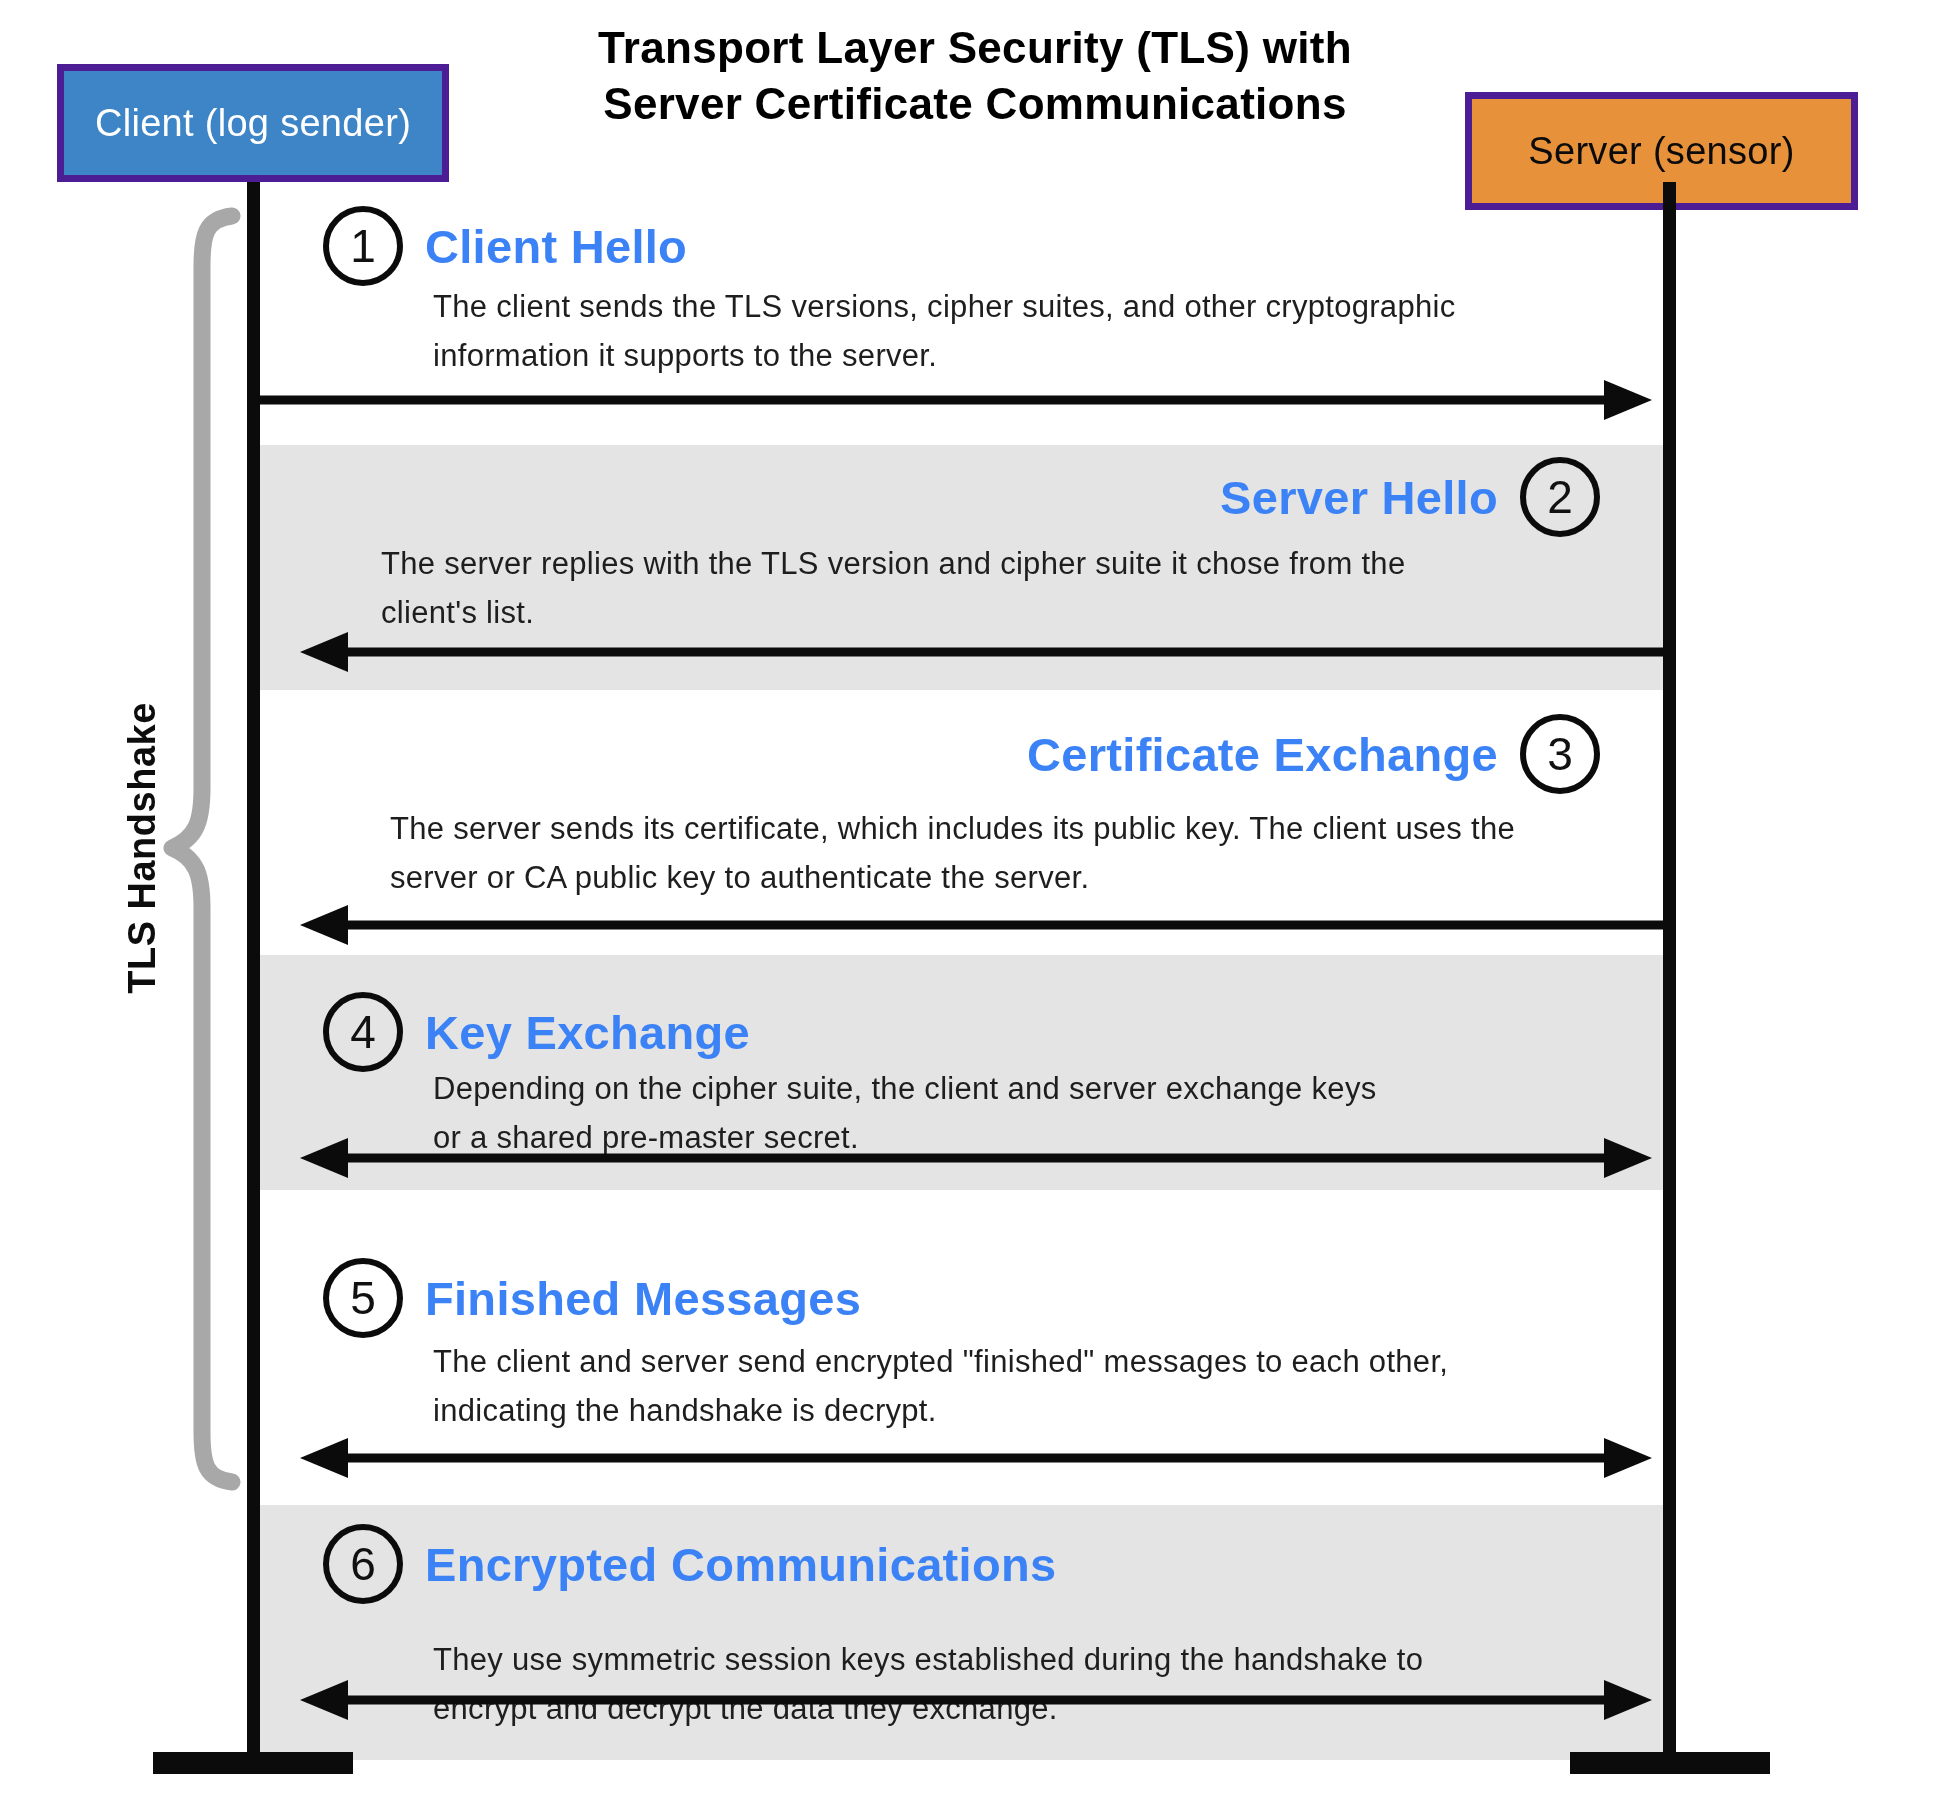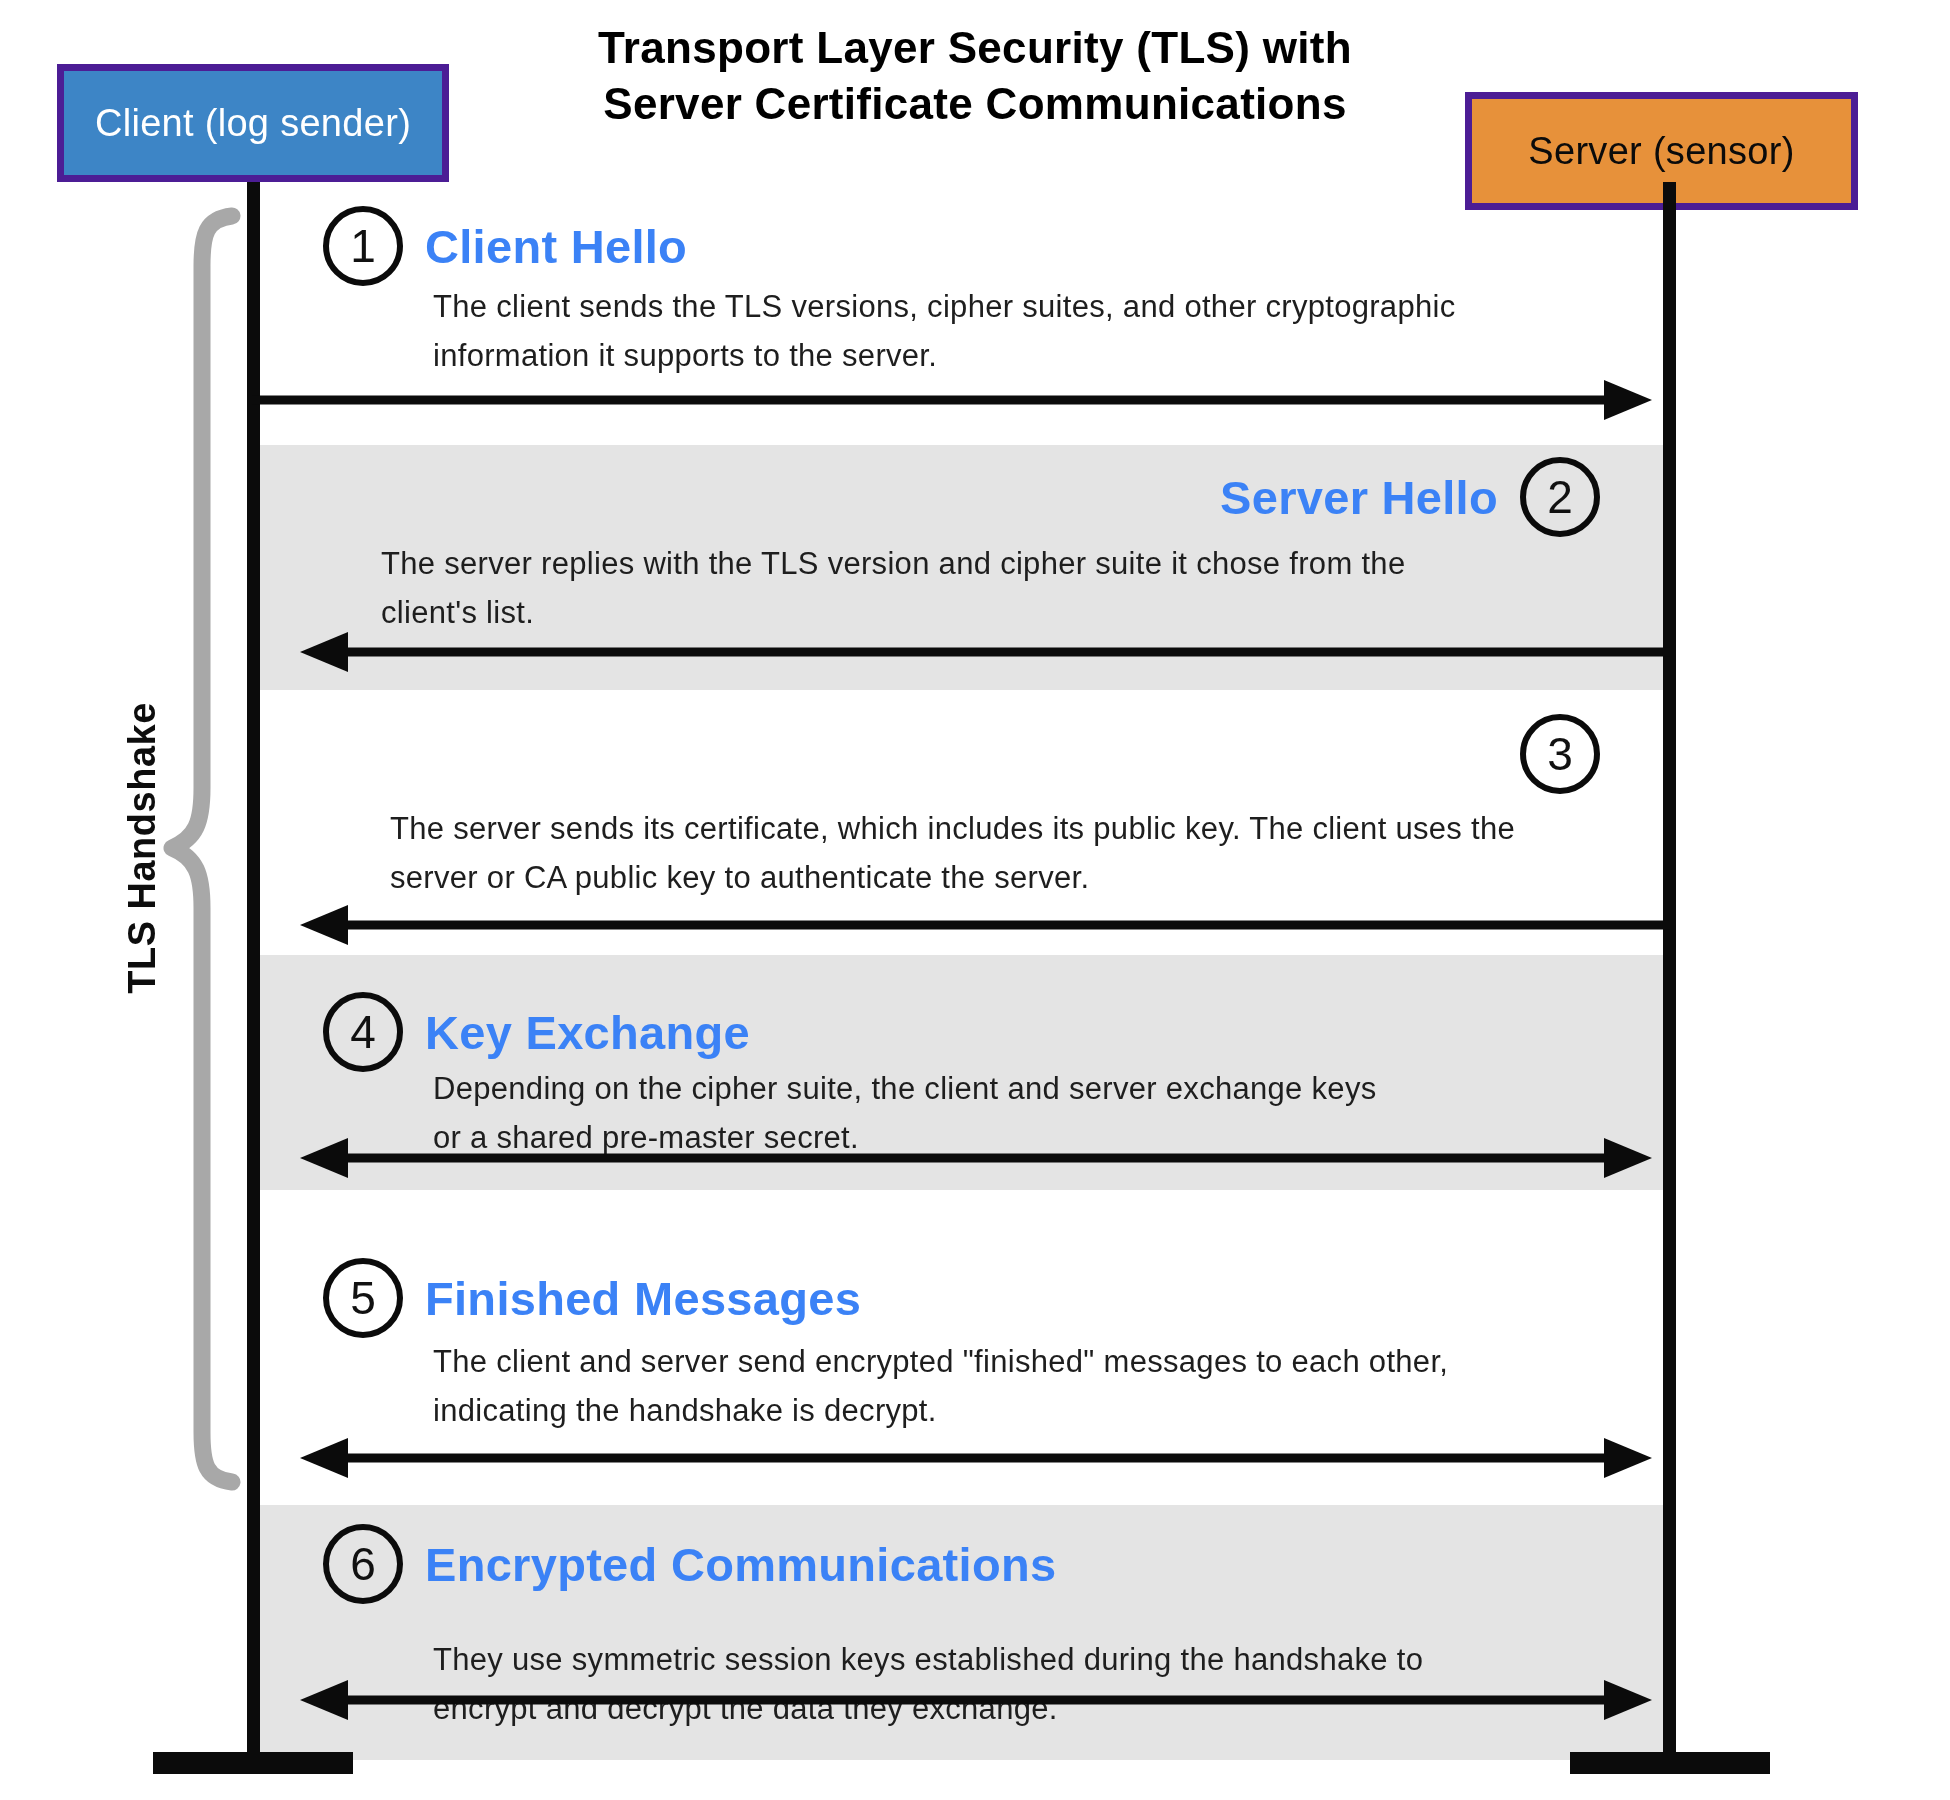--- a/index.html
+++ b/index.html
@@ -92,20 +92,21 @@
     <div class="step-desc" style="top: 540px; left: 381px; width: 1060px;">The server replies with the TLS version and cipher suite it chose from the client's list.</div>
     <svg class="arrow" width="1950" height="44" style="top: 630px;">
           <line x1="344" x2="1670" y1="22" y2="22" stroke="#0b0b0b" stroke-width="9"></line>
           <polygon points="300,22 348,2 348,42" fill="#0b0b0b"></polygon>
         </svg>
   </div>
 
   <div>
     <div class="step-head right" style="top: 712px;">
       <div class="badge">3</div>
+      <div class="step-title">Certificate Exchange</div>
     </div>
     <div class="step-desc" style="top: 805px; left: 390px; width: 1210px;">The server sends its certificate, which includes its public key. The client uses the server or CA public key to authenticate the server.</div>
     <svg class="arrow" width="1950" height="44" style="top: 903px;">
           <line x1="344" x2="1670" y1="22" y2="22" stroke="#0b0b0b" stroke-width="9"></line>
           <polygon points="300,22 348,2 348,42" fill="#0b0b0b"></polygon>
         </svg>
   </div>
 
   <div>
     <div class="step-head left" style="top: 990px;">

